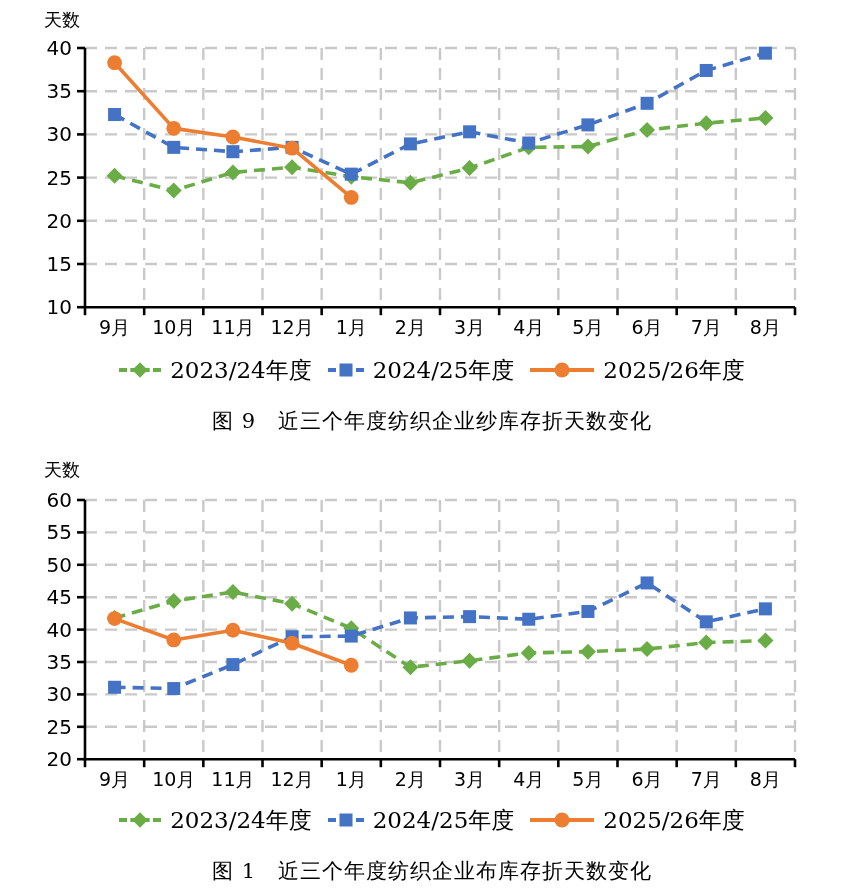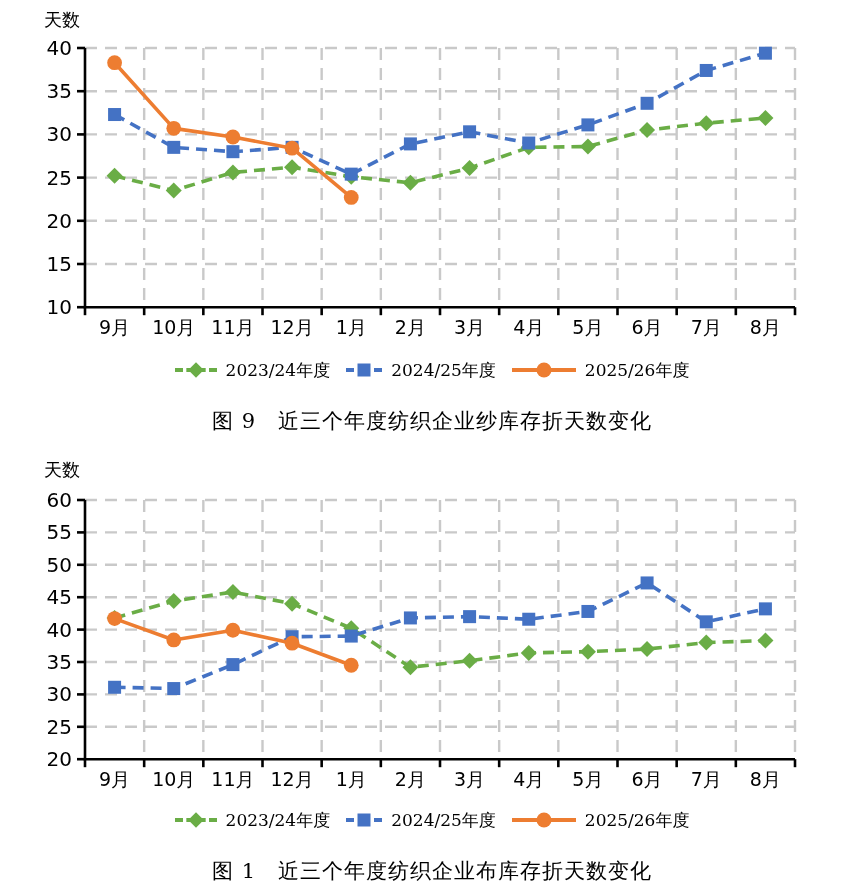--- a/index.html
+++ b/index.html
@@ -11,21 +11,21 @@
   #chart1{top:0;}
   #chart2{top:450px;}
   .legend{
     position:absolute;left:0;width:864px;display:flex;justify-content:center;
     align-items:center;gap:16px;height:26px;
   }
   #legend1{top:357px;}
   #legend2{top:807px;}
   .lg-item{display:flex;align-items:center;gap:9px;}
   .lg-label{
-    font-family:"DejaVu Serif", serif;font-size:17px;color:#000;line-height:1;
+    font-family:"DejaVu Serif", serif;font-size:23px;color:#000;line-height:1;
     white-space:nowrap;
   }
   .sample{position:relative;height:18px;display:inline-block;}
   .lg-item:nth-child(1) .sample{width:42px;}
   .lg-item:nth-child(2) .sample{width:36px;}
   .lg-item:nth-child(3) .sample{width:64px;}
   .sample .ln{position:absolute;left:0;right:0;top:7px;border-top:4px solid var(--c);}
   .sample.dashed .ln{border-top-style:dashed;}
   .sample .mk{position:absolute;left:50%;top:50%;background:var(--c);}
   .mk.diamond{width:11px;height:11px;transform:translate(-50%,-50%) rotate(45deg);}

